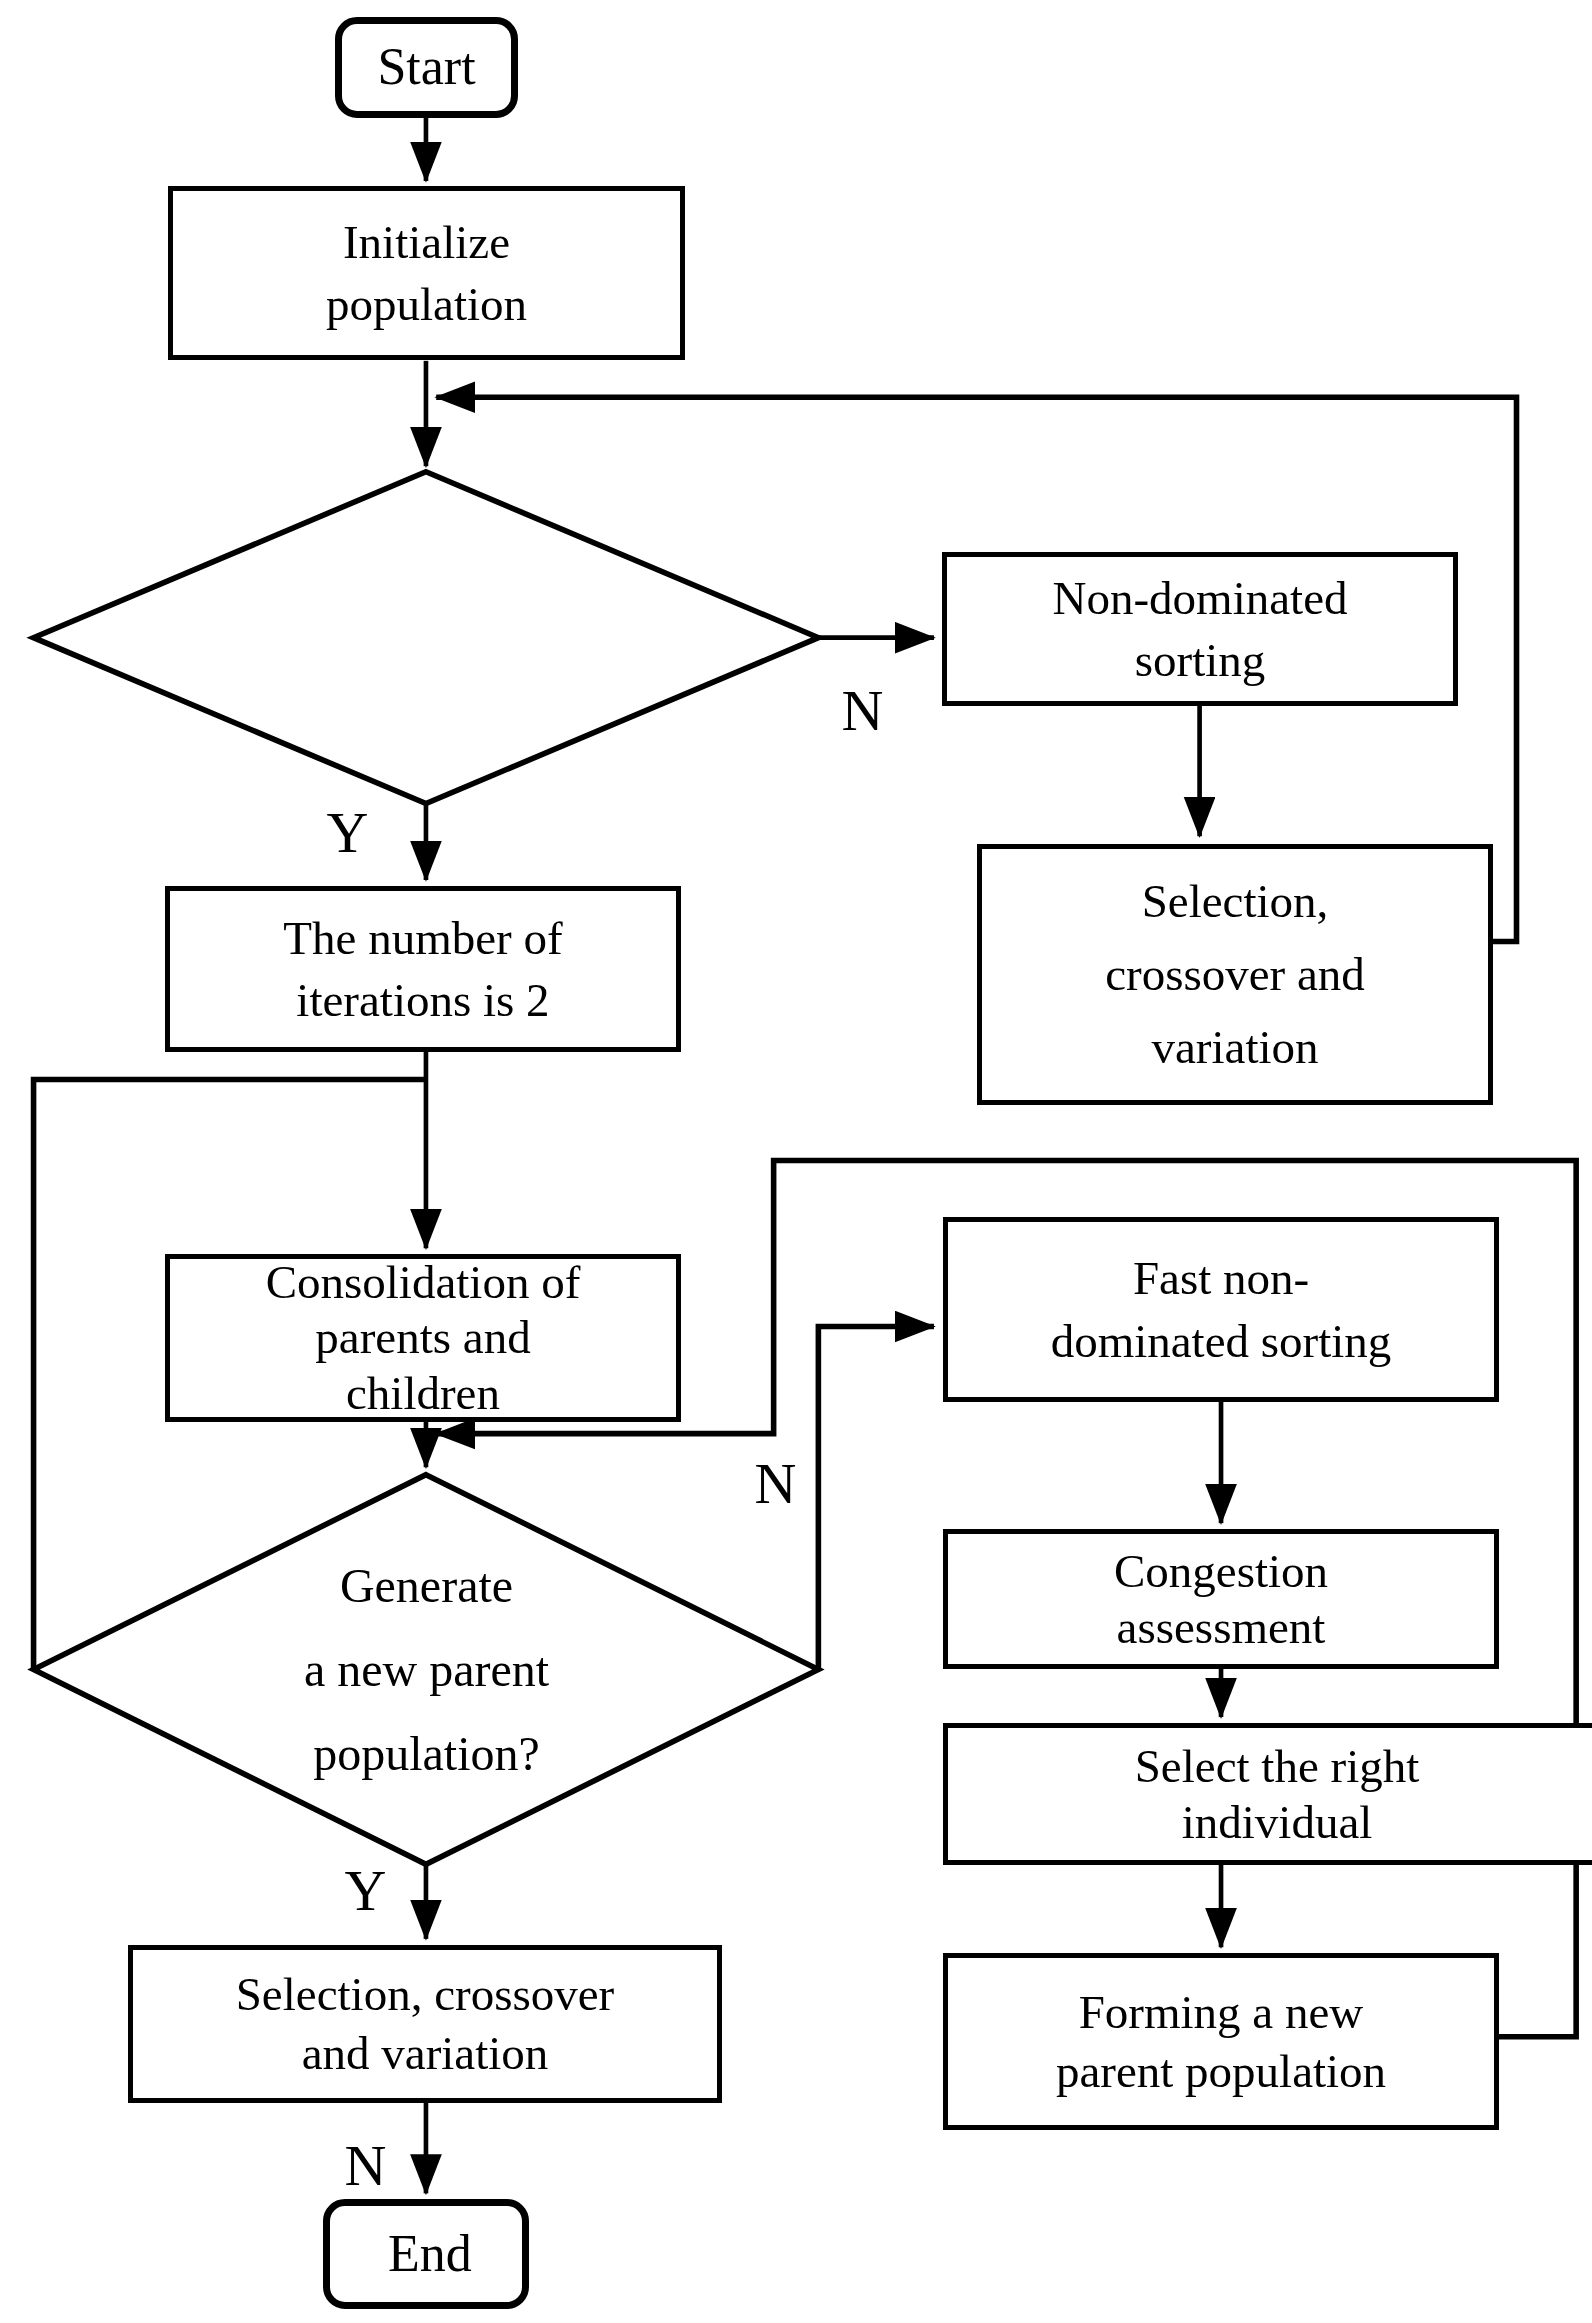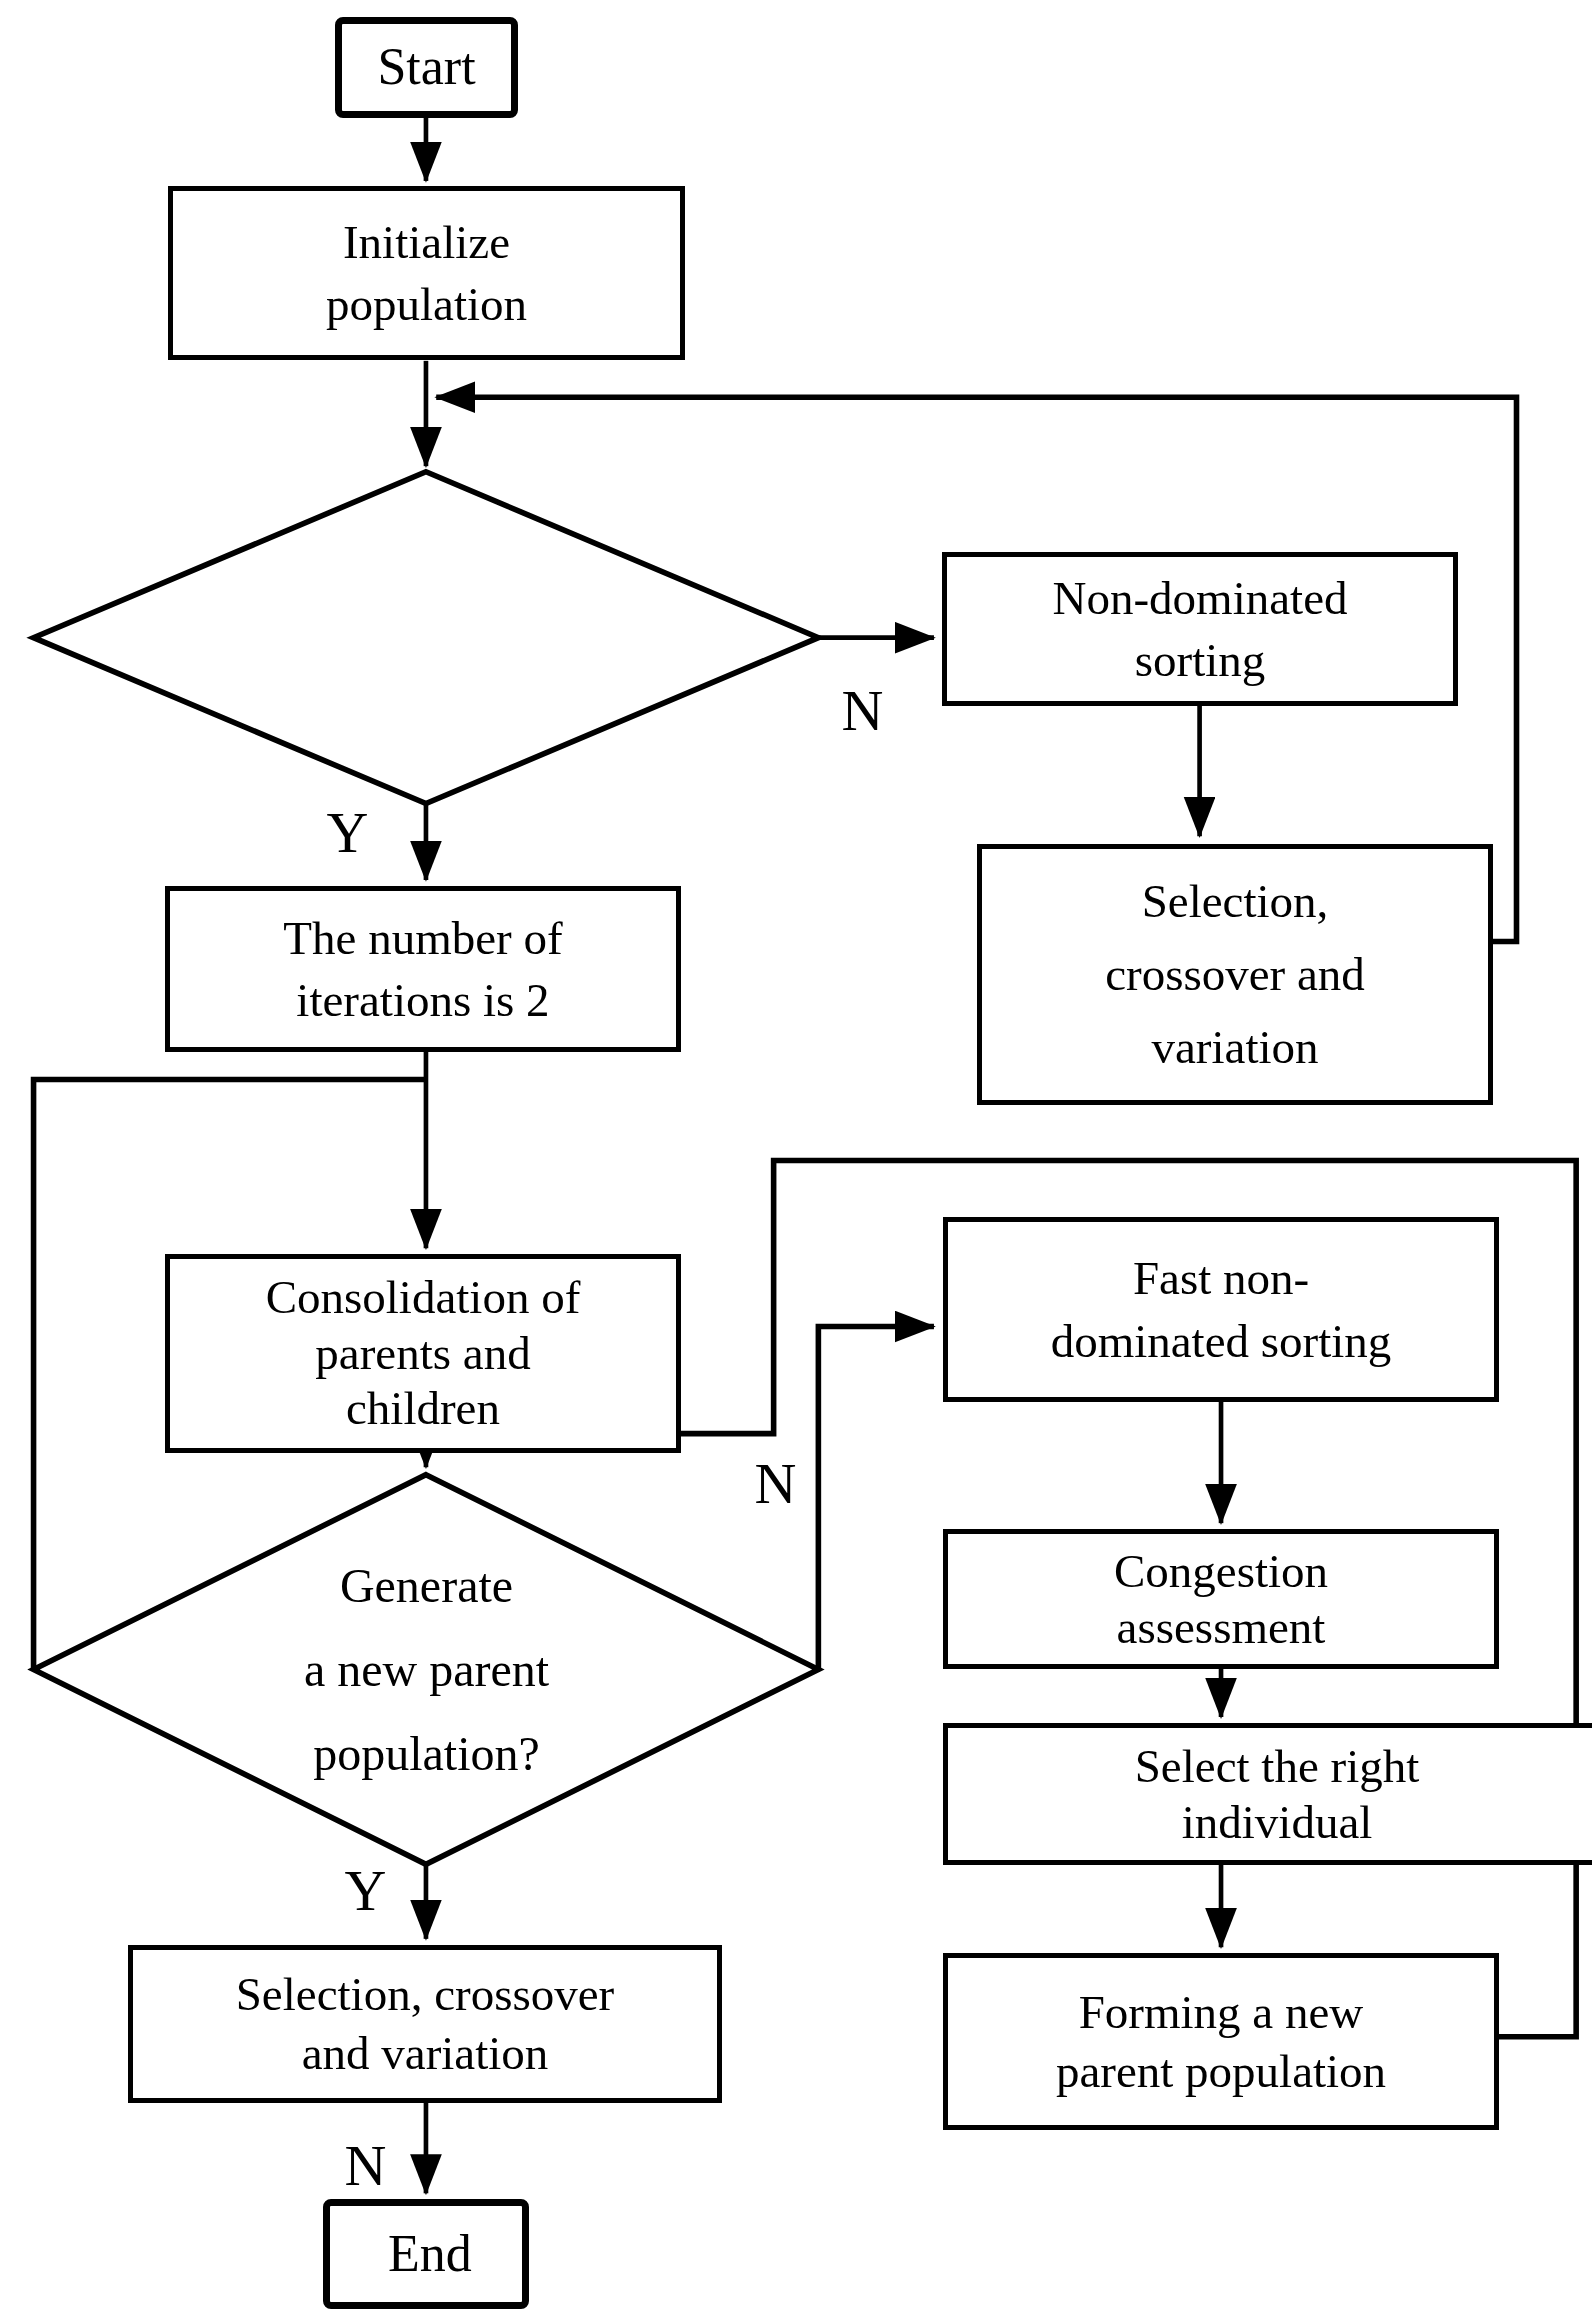--- a/index.html
+++ b/index.html
@@ -17,21 +17,21 @@
     box-sizing:border-box;
     display:flex;align-items:center;justify-content:center;
     text-align:center;
     background:#ffffff;
     border:5.6px solid #000000;
     font-size:47px;line-height:1.32;
     white-space:pre-line;
   }
   .terminator{
     border-width:7.5px;
-    border-radius:8px;
+    border-radius:22px;
     font-size:52px;
   }
   .dlabel{
     position:absolute;
     display:flex;align-items:center;justify-content:center;
     text-align:center;
     font-size:48px;line-height:1.75;
     white-space:pre-line;
   }
   .elabel{
@@ -98,21 +98,21 @@
   <div class="node" style="left:942px;top:552px;width:516px;height:154px;">Non-dominated
 sorting</div>
 
   <div class="node" style="left:942px;top:844px;width:516px;height:261px;line-height:1.55;margin-left:35px;">Selection,
 crossover and
 variation</div>
 
   <div class="node" style="left:165px;top:886px;width:516px;height:166px;">The number of
 iterations is 2</div>
 
-  <div class="node" style="left:165px;top:1254px;width:516px;height:199px;line-height:1.18;">Consolidation of
+  <div class="node" style="left:165px;top:1254px;width:516px;height:168px;line-height:1.18;">Consolidation of
 parents and
 children</div>
 
   <div class="dlabel" style="left:100px;top:1553px;width:653px;height:233px;">Generate
 a new parent
 population?</div>
 
   <div class="node" style="left:943px;top:1217px;width:556px;height:185px;">Fast non-
 dominated sorting</div>
 

